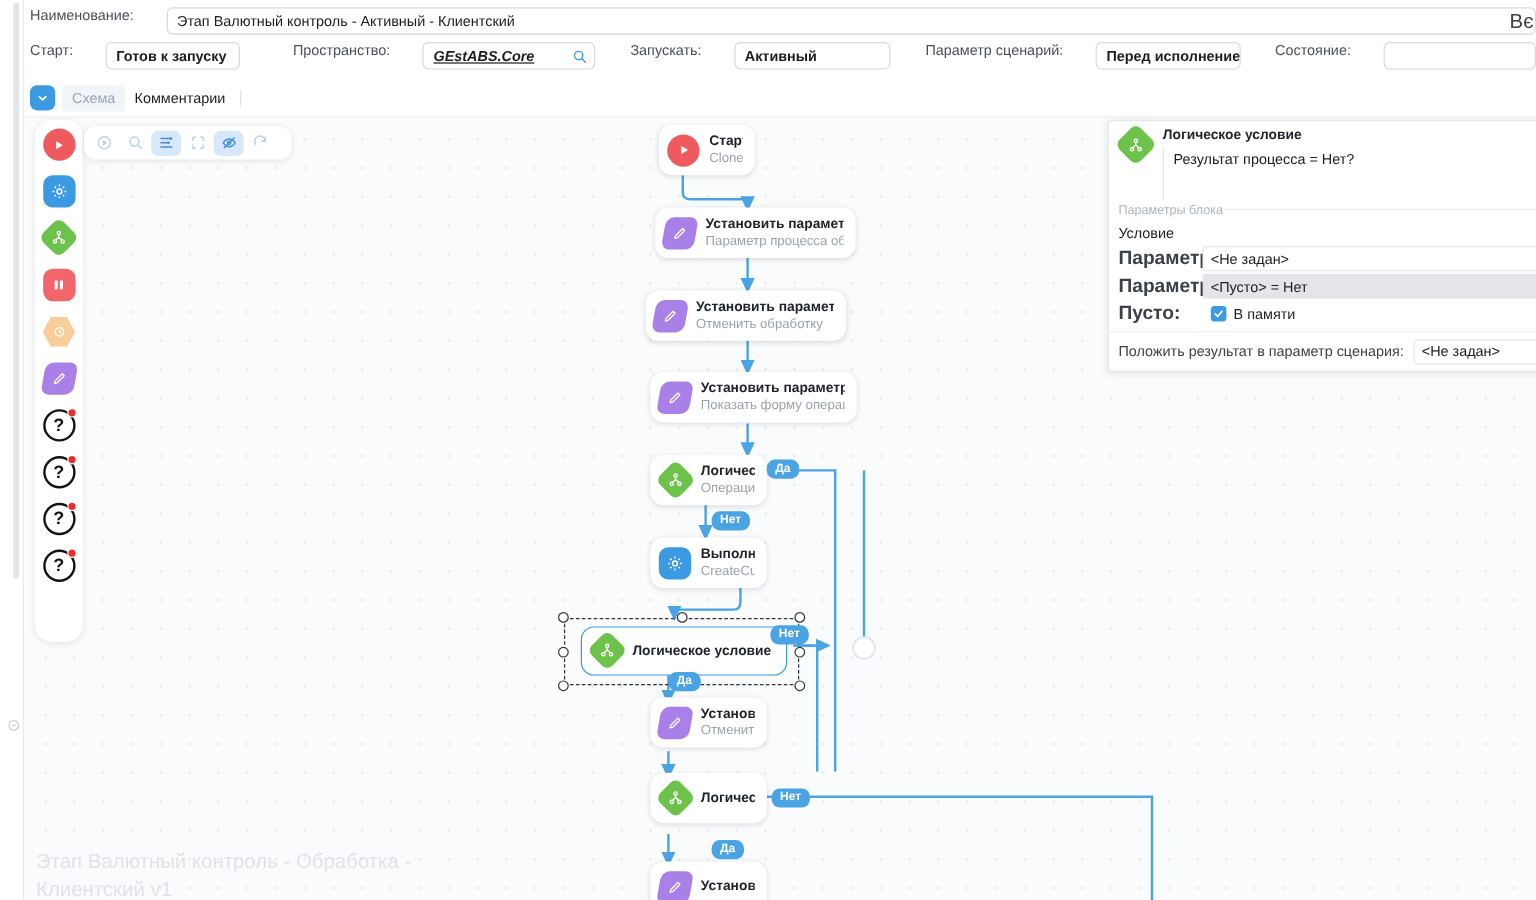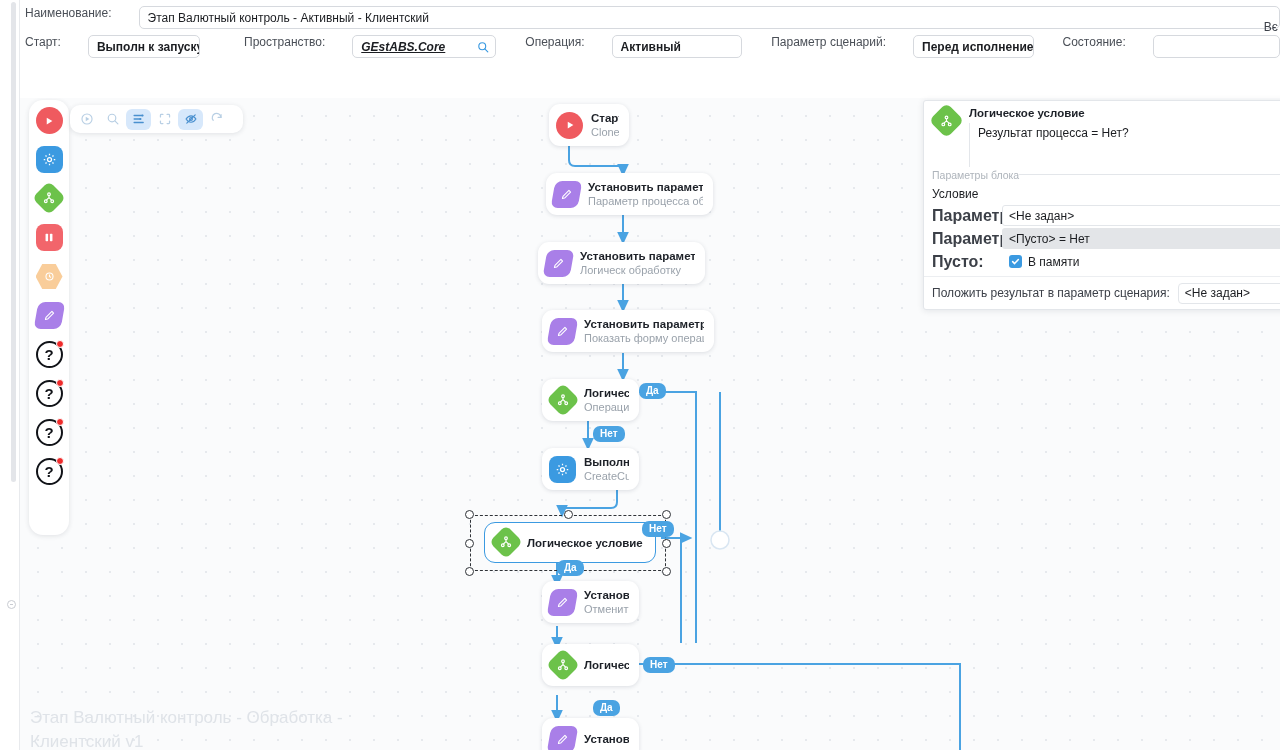--- a/index.html
+++ b/index.html
@@ -53,22 +53,22 @@
   .finput.w-script { width: 140px; }
   .finput.w-cat { width: 148px; }
   .link-text {
     color: #1b1d21; text-decoration: underline; font-weight: 600; font-size: 12px;
   }
   .search-in-field {
     position: absolute; right: 6px; top: 50%; transform: translateY(-50%);
     width: 12px; height: 12px;
   }
   .tail-text {
-    position: absolute; right: 2px; top: 20px;
-    font-size: 12px; color: #3c4048;
+    position: absolute; right: 2px; top: 8px;
+    font-size: 17px; color: #3c4048;
   }
 
   
   .tabstrip {
     position: absolute; left: 20px; top: 66px; width: 1260px; height: 32px;
     background: #fff; border-bottom: 1px solid #e8eaed;
     display: flex; align-items: center; padding-left: 5px; gap: 0;
   }
   .tab-toggle {
     width: 21px; height: 21px; border-radius: 6px; background: #3b9ae1;
@@ -249,44 +249,54 @@
 
   <div class="header">
     <div class="frow r1">
       <span class="flabel">Наименование:</span>
       <div class="finput w-title">Этап Валютный контроль - Активный - Клиентский</div>
     </div>
     <div class="tail-text">Вє</div>
 
     <div class="frow r2">
       <span class="flabel">Старт:</span>
-      <div class="finput w-status">Выполн к запуску</div>
+      <div class="finput w-status">Готов к запуску</div>
 
       <span class="flabel" style="margin-left:24px">Пространство:</span>
       <div class="finput w-space plain">
         <span class="link-text">GEstABS.Core</span>
         <span class="search-in-field">
           <svg width="12" height="12" viewBox="0 0 16 16" fill="none" stroke="#3b9ae1" stroke-width="1.5">
             <circle cx="7" cy="7" r="4.6"></circle>
               <line x1="10.4" y1="10.4" x2="14.4" y2="14.4" stroke-linecap="round"></line>
           </svg>
         </span>
       </div>
 
-      <span class="flabel" style="margin-left:9px">Операция:</span>
+      <span class="flabel" style="margin-left:9px">Запускать:</span>
       <div class="finput w-state">Активный</div>
 
       <span class="flabel" style="margin-left:9px">Параметр сценарий:</span>
       <div class="finput w-script">Перед исполнением проц...</div>
 
       <span class="flabel" style="margin-left:9px">Состояние:</span>
       <div class="finput w-cat plain"></div>
     </div>
   </div>
 
+  <div class="tabstrip">
+    <div class="tab-toggle">
+      <svg width="11" height="11" viewBox="0 0 16 16" fill="none" stroke="#ffffff" stroke-width="2" stroke-linecap="round" stroke-linejoin="round">
+        <polyline points="4,6.5 8,10.5 12,6.5"></polyline>
+      </svg>
+    </div>
+    <div class="tab active">Схема</div>
+    <div class="tab">Комментарии</div>
+    <div class="tab-sep"></div>
+  </div>
 
   <div class="canvas">
 
     <div class="watermark">Этап Валютный контроль - Обработка - Клиентский v1</div>
 
     <svg class="edges">
       <defs>
         <marker id="ar" markerWidth="7" markerHeight="7" refX="3.2" refY="3" orient="auto">
           <path d="M0,0 L6.4,3 L0,6 z" fill="#4aa3e2"></path>
         </marker>
@@ -411,21 +421,21 @@
     <div class="node" style="left:518px;top:144px;width:167px">
       <div class="nicon">
         <div class="sh-para">
             <svg width="13" height="13" viewBox="0 0 24 24" fill="none" stroke="#fff" stroke-width="2" stroke-linecap="round" stroke-linejoin="round">
               <path d="M16.5 4.5l3 3L8.5 18.5 4.5 19.5 5.5 15.5z"></path>
             </svg>
           </div>
       </div>
       <div class="ntext">
         <div class="ntitle">Установить параметр</div>
-        <div class="nsub">Логическ обработку</div>
+        <div class="nsub">Отменить обработку</div>
       </div>
     </div>
 
     <div class="node" style="left:522px;top:212px;width:172px">
       <div class="nicon">
         <div class="sh-para">
             <svg width="13" height="13" viewBox="0 0 24 24" fill="none" stroke="#fff" stroke-width="2" stroke-linecap="round" stroke-linejoin="round">
               <path d="M16.5 4.5l3 3L8.5 18.5 4.5 19.5 5.5 15.5z"></path>
             </svg>
           </div>

